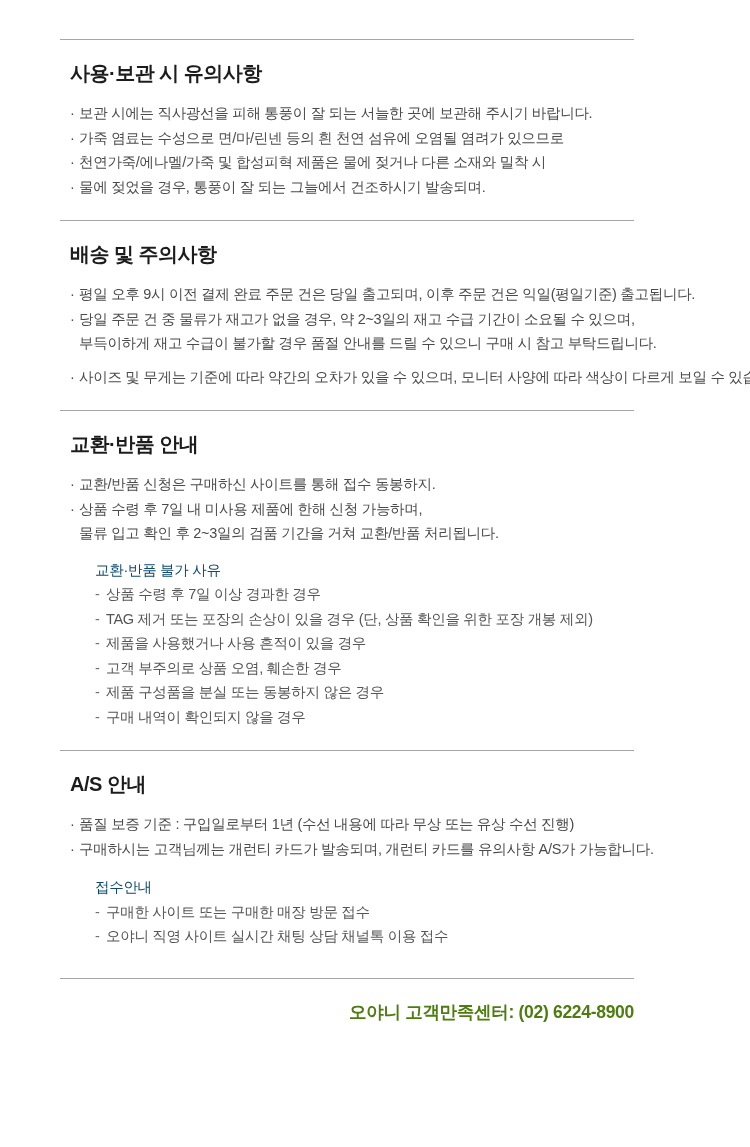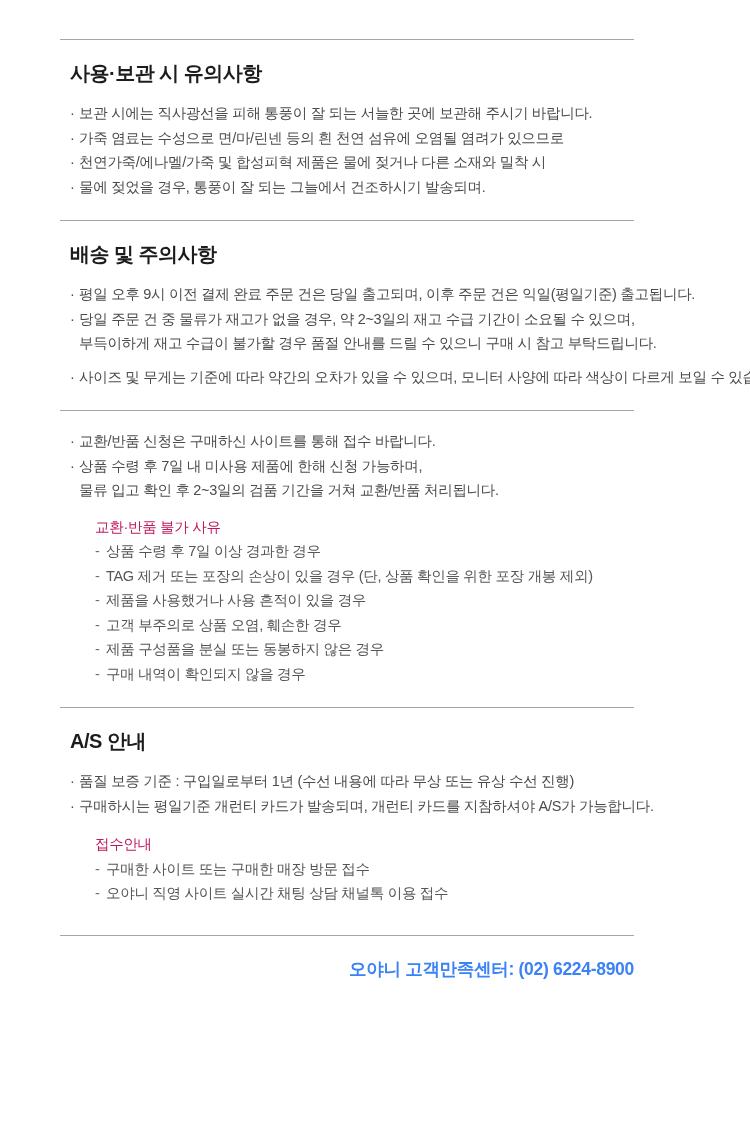--- a/index.html
+++ b/index.html
@@ -47,37 +47,37 @@
     width: 9px;
     color: #4b4b4b;
   }
   .gap-before { margin-top: 9px; }
   .sub {
     margin: 12px 0 0 25px;
   }
   .sub-title {
     font-size: 14.5px;
     line-height: 24.5px;
-    color: #be185d;
+    color: #0c4a6e;
     letter-spacing: -0.3px;
     margin: 0;
   }
   .sub .ln .mk { width: 11px; color: #6f6f6f; }
   .sub .ln { color: #555555; }
   .sec-as .sub { margin-top: 14px; }
   .sec-as { padding-bottom: 29px; }
   .footer {
     padding: 20px 0 0 0;
     text-align: right;
   }
   .footer-text {
     font-size: 17.5px;
     line-height: 26px;
     font-weight: 700;
-    color: #3b82f6;
+    color: #4d7c0f;
     letter-spacing: -0.3px;
     margin-left: 8px;
   }
 </style>
 </head>
 <body>
 
 <div class="page">
 
   <hr class="rule">
@@ -117,23 +117,24 @@
       <span class="tx">부득이하게 재고 수급이 불가할 경우 품절 안내를 드릴 수 있으니 구매 시 참고 부탁드립니다.</span>
     </div>
     <div class="ln gap-before">
       <span class="mk">·</span>
       <span class="tx">사이즈 및 무게는 기준에 따라 약간의 오차가 있을 수 있으며, 모니터 사양에 따라 색상이 다르게 보일 수 있습니다.</span>
     </div>
   </div>
 
   <hr class="rule">
   <div class="section">
-    <div class="ln">
-      <span class="mk">·</span>
-      <span class="tx">교환/반품 신청은 구매하신 사이트를 통해 접수 바랍니다.</span>
+    <h2 class="sec-title">교환·반품 안내</h2>
+    <div class="ln">
+      <span class="mk">·</span>
+      <span class="tx">교환/반품 신청은 구매하신 사이트를 통해 접수 동봉하지.</span>
     </div>
     <div class="ln">
       <span class="mk">·</span>
       <span class="tx">상품 수령 후 7일 내 미사용 제품에 한해 신청 가능하며,</span>
     </div>
     <div class="ln">
       <span class="mk"></span>
       <span class="tx">물류 입고 확인 후 2~3일의 검품 기간을 거쳐 교환/반품 처리됩니다.</span>
     </div>
 
@@ -168,21 +169,21 @@
 
   <hr class="rule">
   <div class="section sec-as">
     <h2 class="sec-title">A/S 안내</h2>
     <div class="ln">
       <span class="mk">·</span>
       <span class="tx">품질 보증 기준 : 구입일로부터 1년 (수선 내용에 따라 무상 또는 유상 수선 진행)</span>
     </div>
     <div class="ln">
       <span class="mk">·</span>
-      <span class="tx">구매하시는 평일기준 개런티 카드가 발송되며, 개런티 카드를 지참하셔야 A/S가 가능합니다.</span>
+      <span class="tx">구매하시는 고객님께는 개런티 카드가 발송되며, 개런티 카드를 유의사항 A/S가 가능합니다.</span>
     </div>
 
     <div class="sub">
       <p class="sub-title">접수안내</p>
       <div class="ln">
         <span class="mk">-</span>
         <span class="tx">구매한 사이트 또는 구매한 매장 방문 접수</span>
       </div>
       <div class="ln">
         <span class="mk">-</span>

